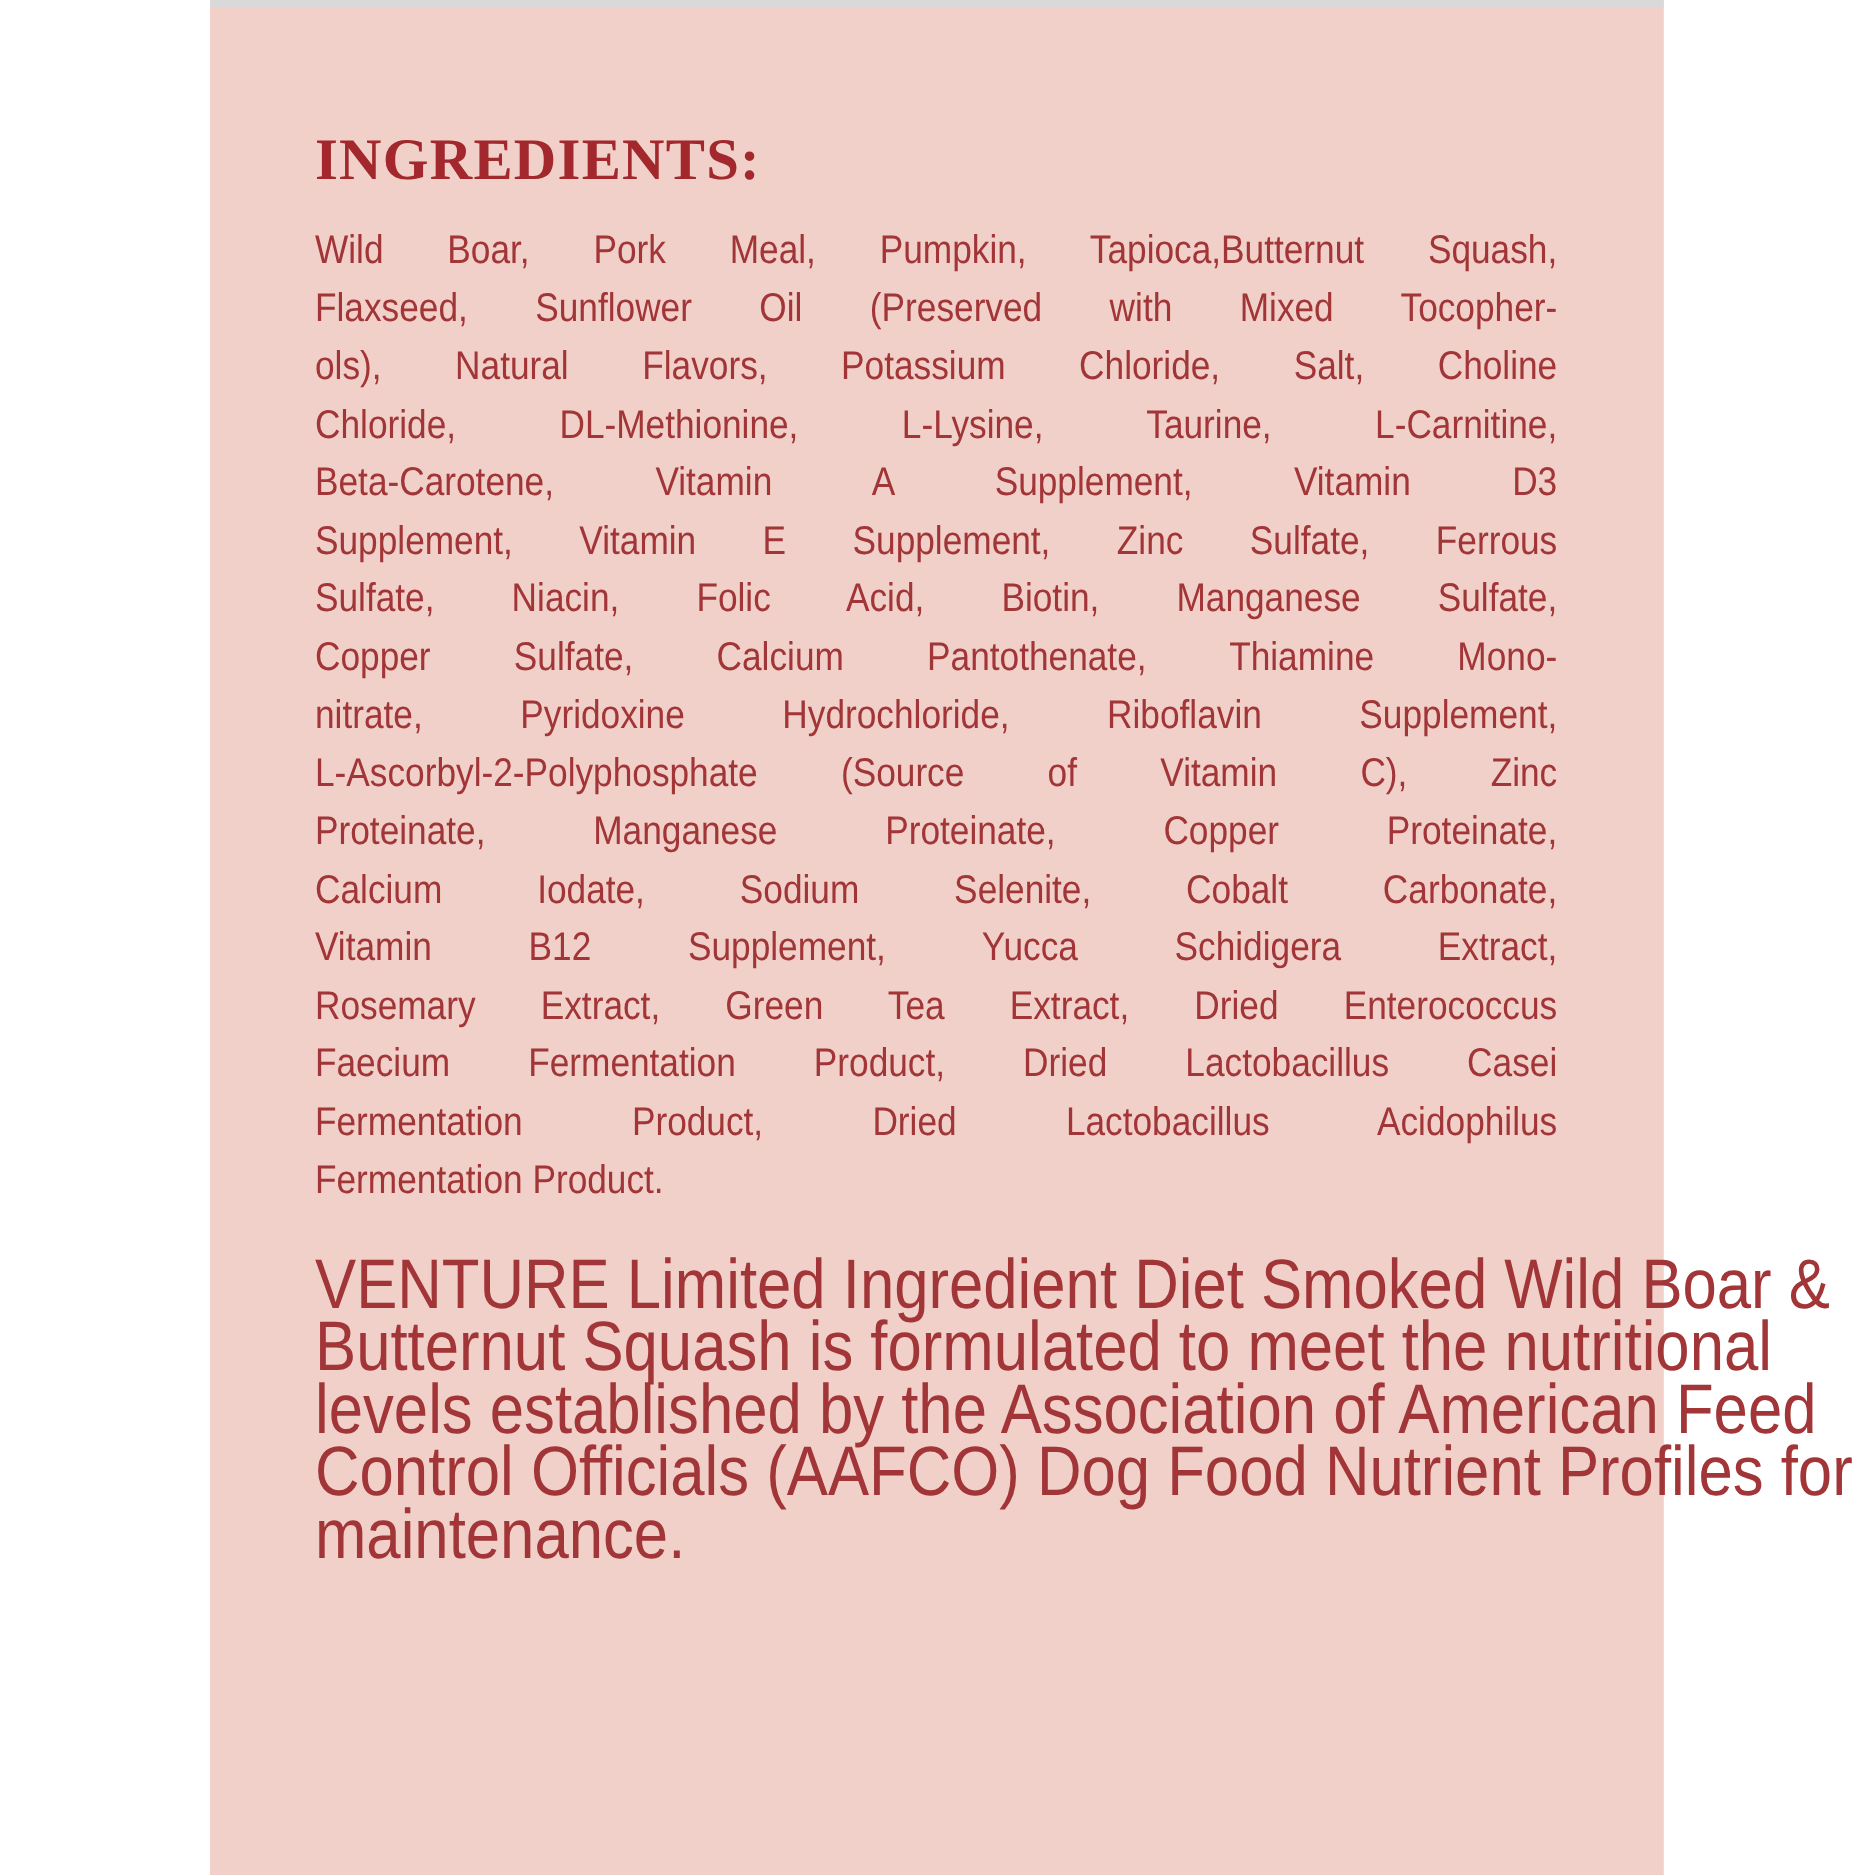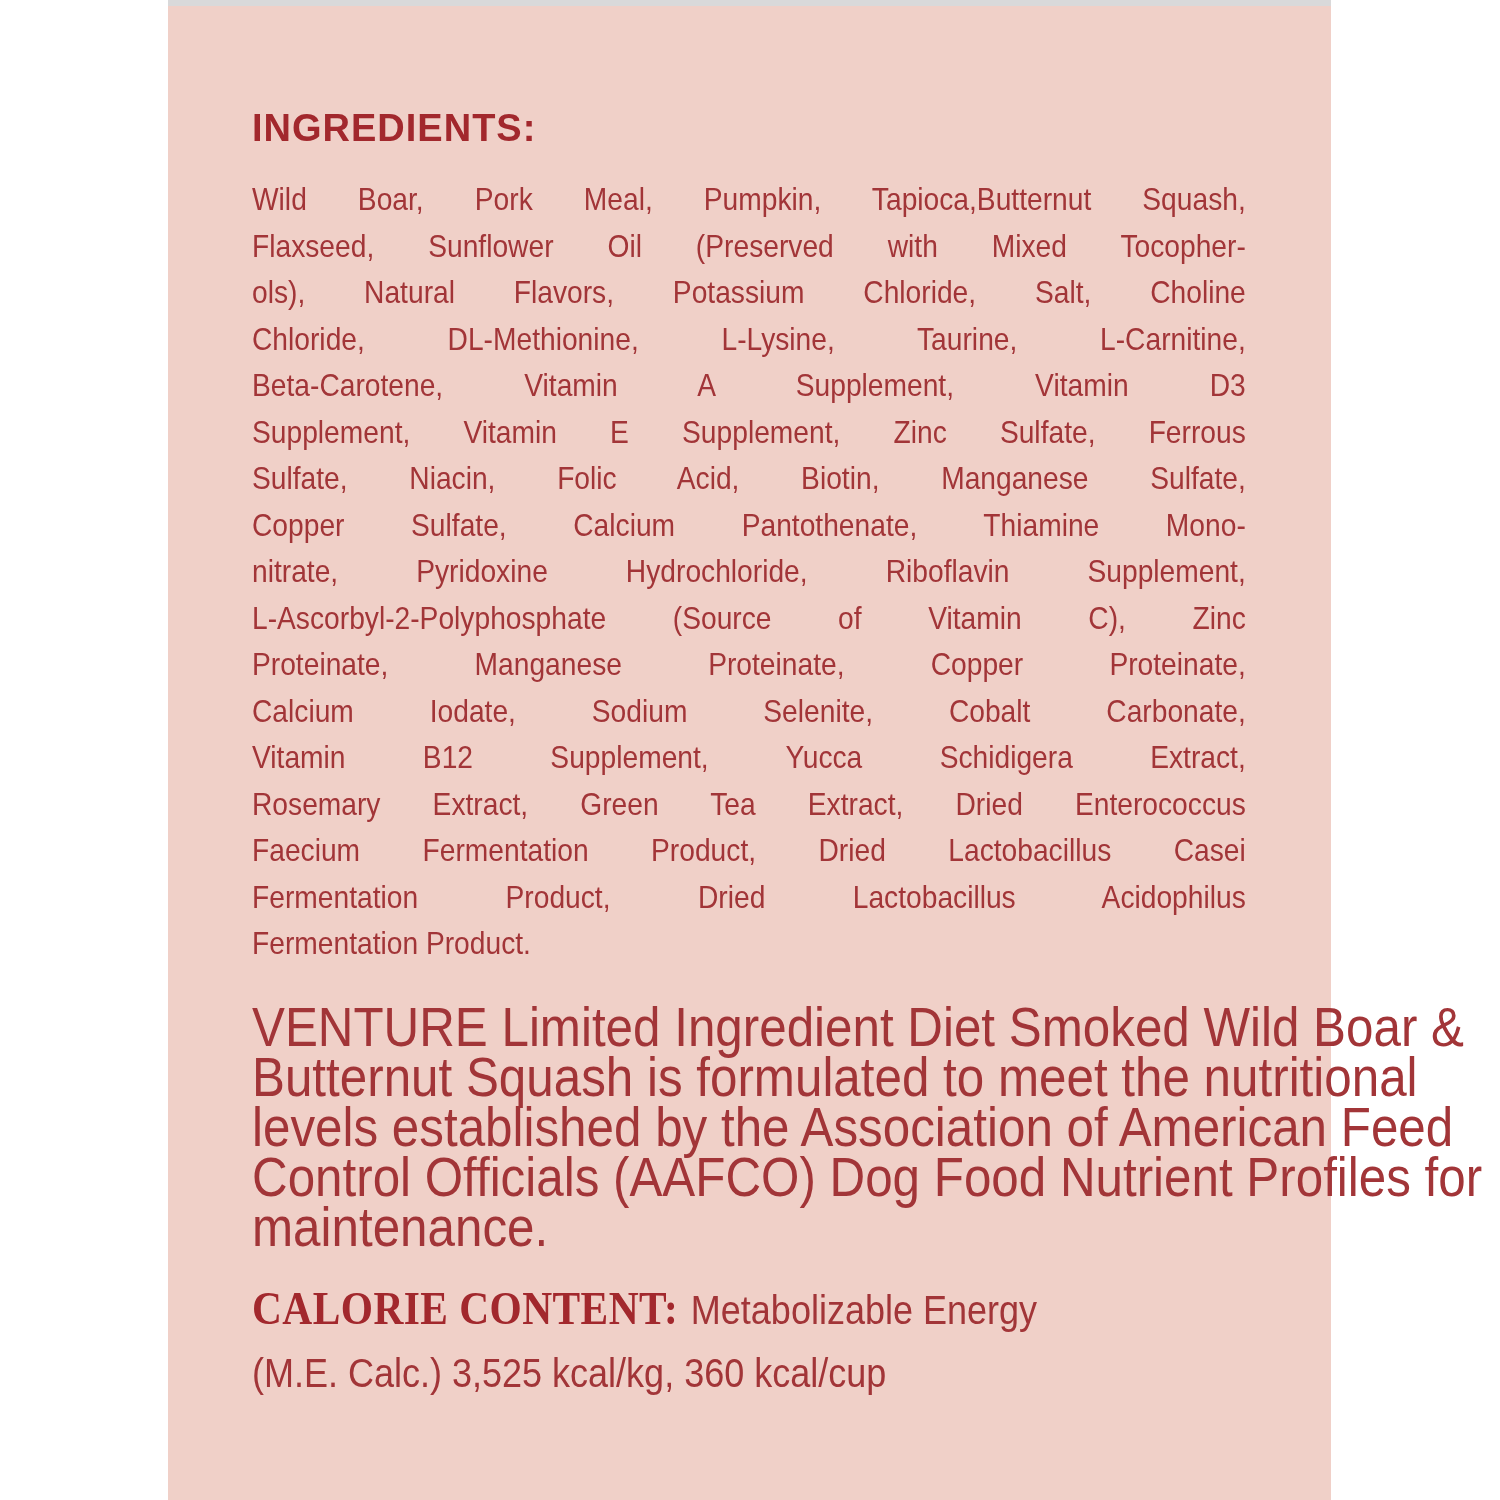--- a/index.html
+++ b/index.html
@@ -26,23 +26,23 @@
     left: 0;
     top: 0;
     width: 100%;
     height: 6px;
     background: var(--strip, #d9d9da);
   }
   .ingredients-heading {
     position: absolute;
     left: 84px;
     top: 104px;
-    font-family: Liberation Sans, sans-serif;
+    font-family: Liberation Serif, serif;
     font-weight: bold;
-    font-size: 38px;
+    font-size: 47px;
     line-height: 48px;
     letter-spacing: 1px;
     color: var(--heading-color, #a2282d);
     white-space: nowrap;
     text-align: right;
   }
   .lines {
     position: absolute;
     left: 84px;
     width: 1128px;
@@ -125,19 +125,13 @@
     </div>
 
   <div class="lines lines-aafco">
       <div class="line">VENTURE Limited Ingredient Diet Smoked Wild Boar &amp;</div>
       <div class="line">Butternut Squash is formulated to meet the nutritional</div>
       <div class="line">levels established by the Association of American Feed</div>
       <div class="line">Control Officials (AAFCO) Dog Food Nutrient Profiles for</div>
       <div class="line">maintenance.</div>
     </div>
 
-  <div class="calorie-block">
-    <div class="calorie-row">
-      <span class="calorie-heading">CALORIE CONTENT:</span><span class="calorie-rest">Metabolizable Energy</span>
-    </div>
-    <div class="calorie-row calorie-line2">(M.E. Calc.) 3,525 kcal/kg, 360 kcal/cup</div>
-  </div>
 </div>
 
 </body></html>

